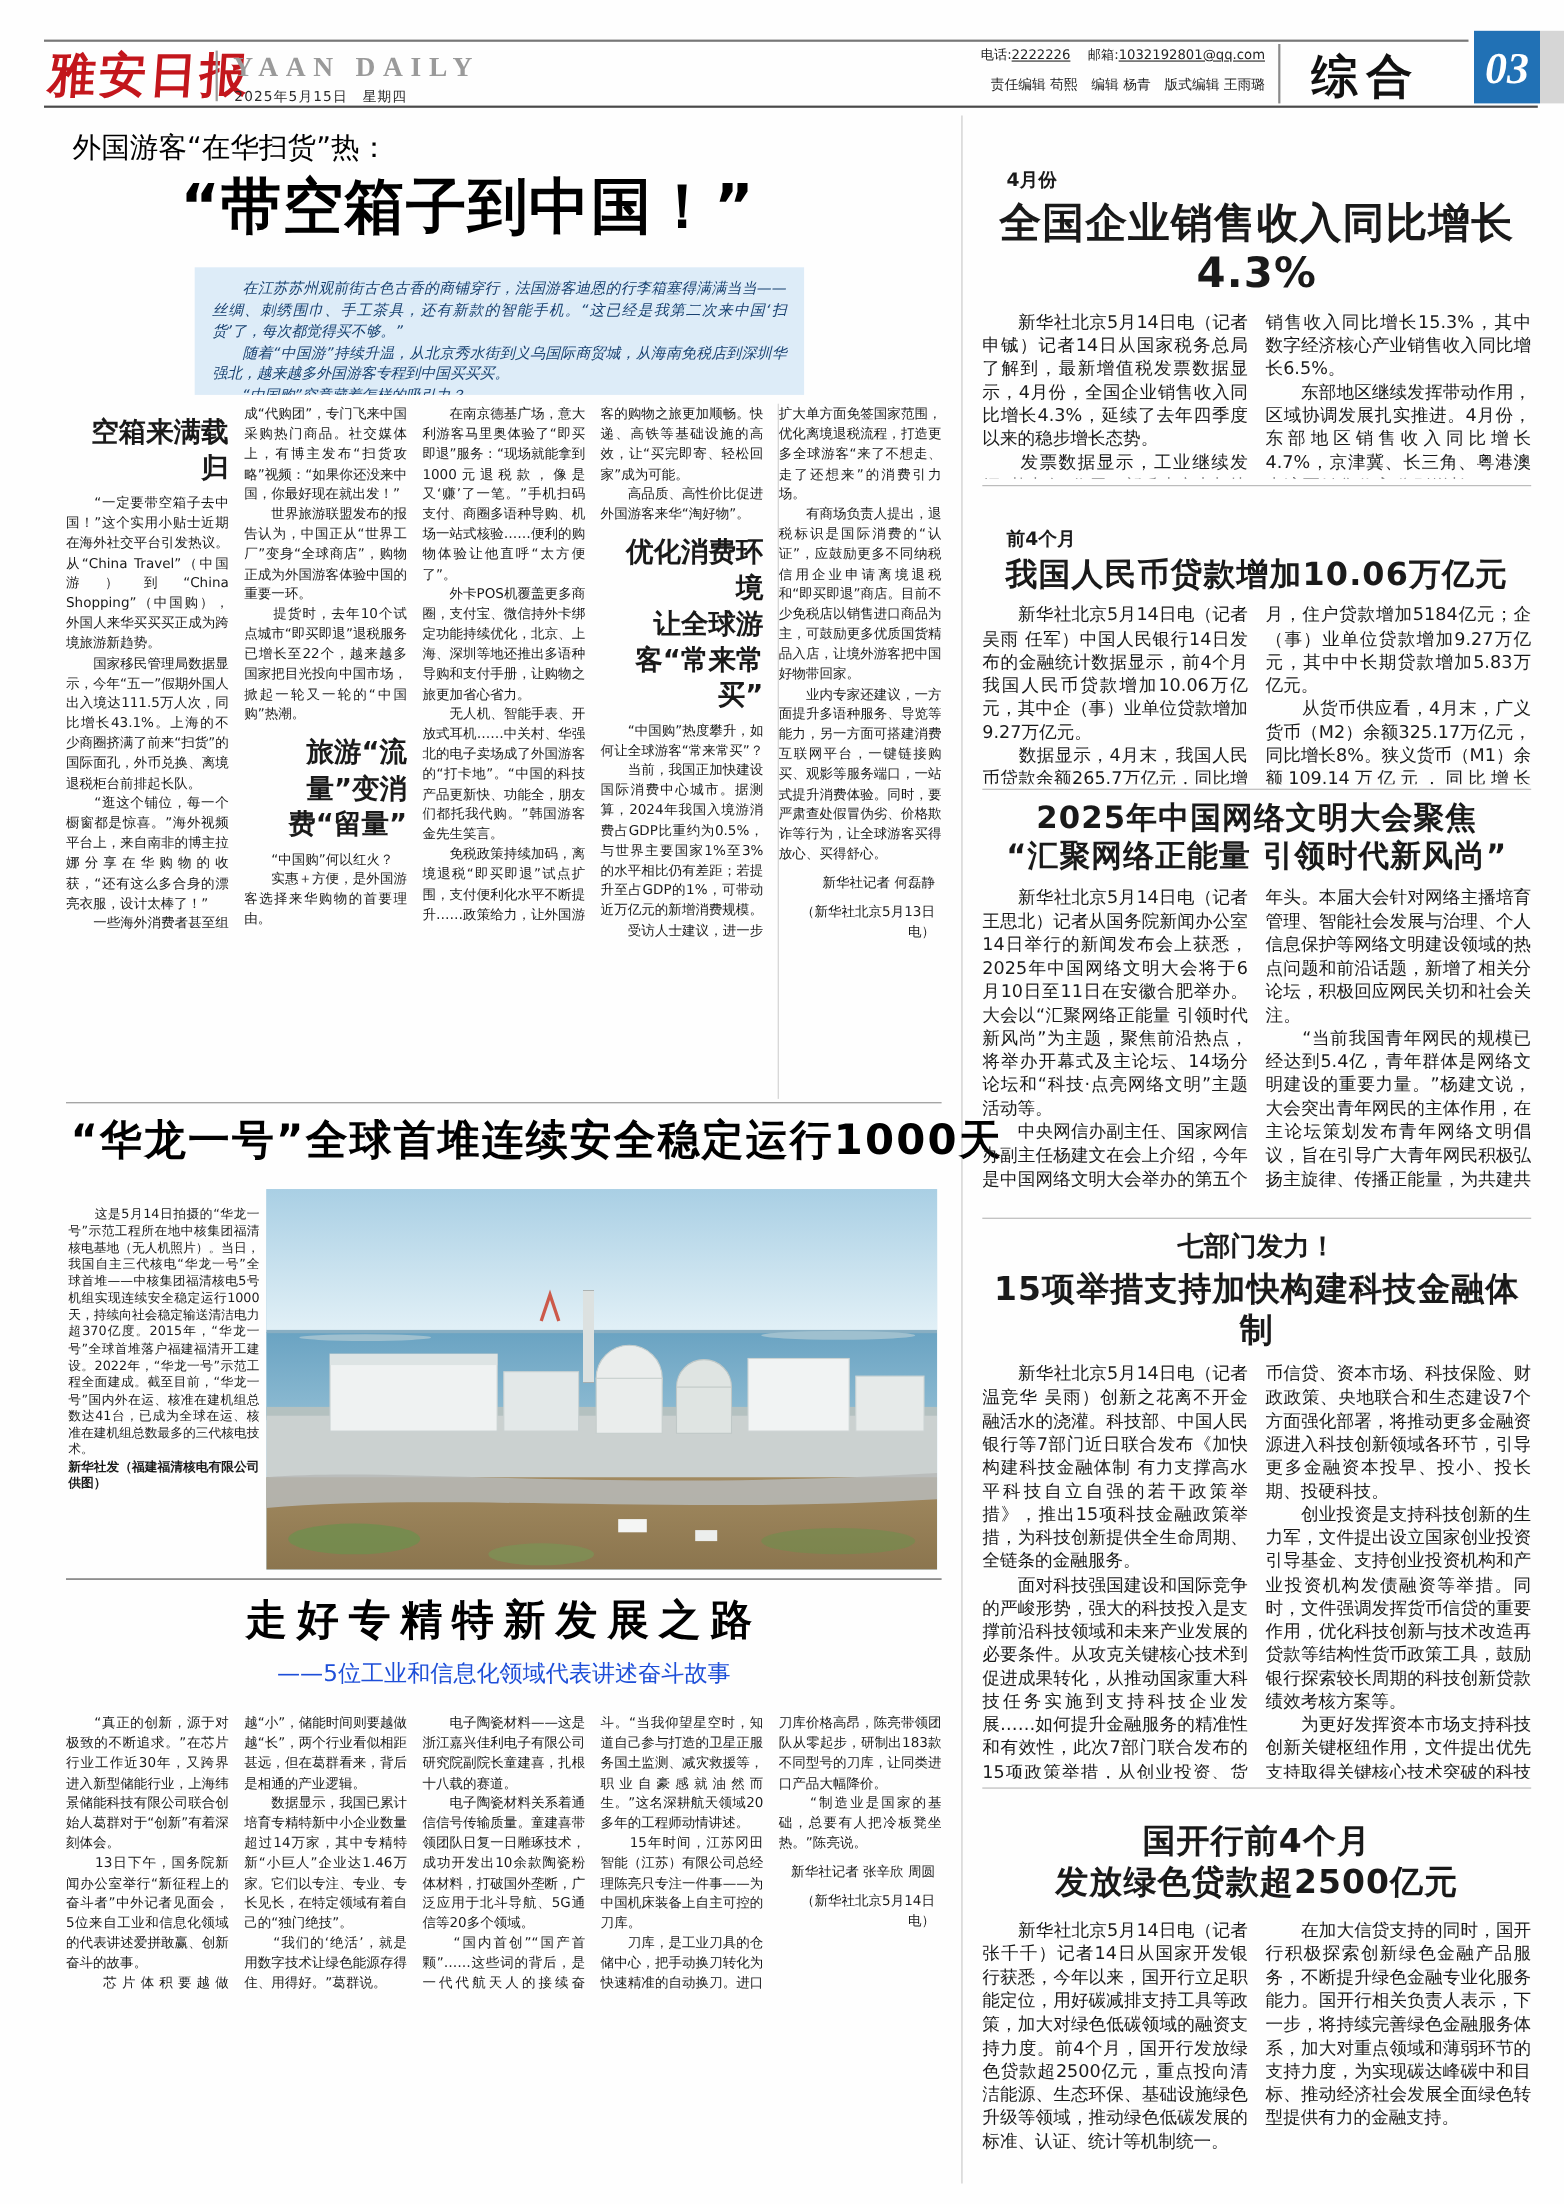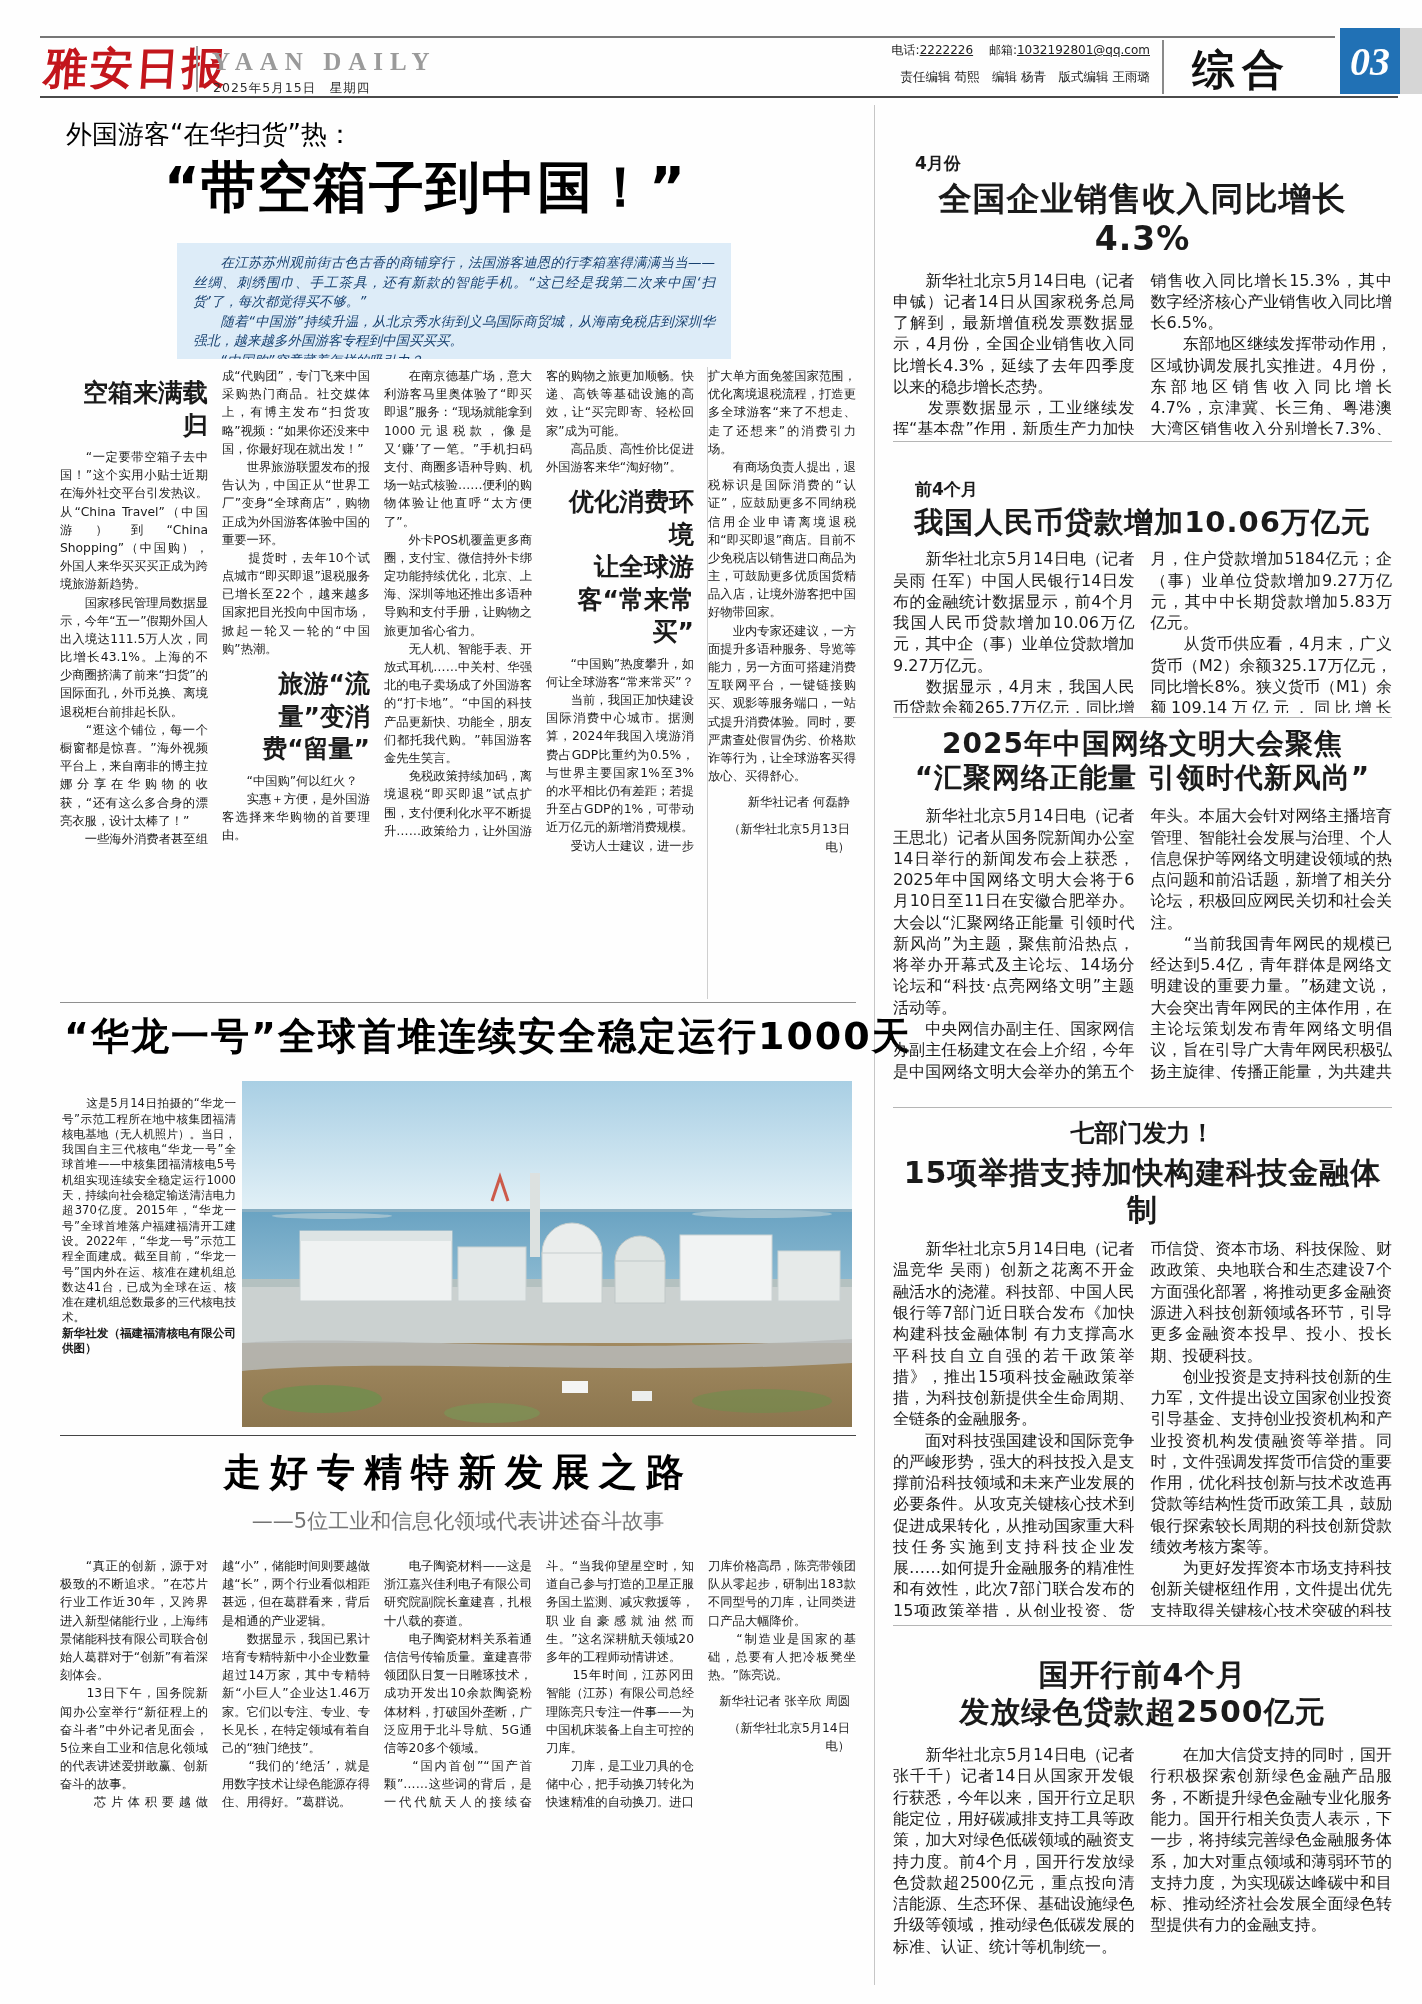--- a/index.html
+++ b/index.html
@@ -41,21 +41,21 @@
   .sig{text-align:right;padding-right:6px;margin-top:8px;font-size:12.3px;}
   .lb-rule1{position:absolute;left:0;top:897px;width:796px;height:1px;background:#8f8f8f;}
   .photo-head{position:absolute;left:4px;top:906px;width:792px;font-size:38px;font-weight:bold;
         letter-spacing:2px;color:#000;white-space:nowrap;}
   .caption{position:absolute;left:2px;top:976px;width:174px;height:346px;font-size:11.6px;
         line-height:1.32;text-align:justify;white-space:pre-line;overflow:hidden;}
   .photo-frame{position:absolute;left:182px;top:976px;width:610px;height:346px;background:#bcd9e8;overflow:hidden;}
   .lb-rule2{position:absolute;left:0;top:1330px;width:796px;height:1px;background:#444;}
   .model-head{position:absolute;left:0;top:1342px;width:796px;text-align:center;
         font-size:38px;font-weight:bold;letter-spacing:9px;color:#000;}
-  .model-sub{position:absolute;left:0;top:1402px;width:796px;text-align:center;font-size:21px;color:#737373;}
+  .model-sub{position:absolute;left:0;top:1402px;width:796px;text-align:center;font-size:21px;color:#1d4ed8;}
   .model-body{position:absolute;left:0;top:1452px;width:796px;height:424px;}
   .shop-colrule{position:absolute;left:647px;top:262px;width:1px;height:632px;background:#cfcfcf;}
 
   
   #right-band{position:absolute;left:893px;top:105px;width:499px;height:1882px;}
   .r-art{position:absolute;left:0;width:499px;overflow:hidden;}
   .r-kicker-left{font-size:17px;font-weight:600;padding-left:22px;margin-bottom:4px;margin-top:29px;}
   .r-kicker-center{font-size:24px;font-weight:bold;text-align:center;margin-bottom:6px;}
   .r-headline{font-size:28px;font-weight:bold;text-align:center;letter-spacing:1px;line-height:1.22;}
   .cols2{column-count:2;column-gap:16px;font-size:16px;line-height:1.33;overflow:hidden;margin-top:10px;}
@@ -193,21 +193,21 @@
 　　“制造业是国家的基础，总要有人把冷板凳坐热。”陈亮说。</div>
       <div class="sig">新华社记者 张辛欣 周圆</div>
       <div class="sig">（新华社北京5月14日电）</div>
     </div>
   </div>
 
   <div id="right-band">
 
     <div class="r-art" style="top:18px;height:312px;">
       <div class="r-kicker-left">4月份</div>
-      <div class="r-headline" style="font-size:33px;">全国企业销售收入同比增长4.3%</div>
+      <div class="r-headline" style="font-size:38px;">全国企业销售收入同比增长4.3%</div>
       <div class="cols2 body-flow" style="height:238px;">　　新华社北京5月14日电（记者 申铖）记者14日从国家税务总局了解到，最新增值税发票数据显示，4月份，全国企业销售收入同比增长4.3%，延续了去年四季度以来的稳步增长态势。
 　　发票数据显示，工业继续发挥“基本盘”作用，新质生产力加快发展。4月份，工业企业销售收入同比增长3.7%，其中制造业销售收入同比增长4.4%；高技术产业销售收入同比增长15.3%，其中数字经济核心产业销售收入同比增长6.5%。
 　　东部地区继续发挥带动作用，区域协调发展扎实推进。4月份，东部地区销售收入同比增长4.7%，京津冀、长三角、粤港澳大湾区销售收入分别增长7.3%、6.6%和5.4%，增速明显快于全国平均水平。</div>
     </div>
     <div class="r-sep" style="top:336px;"></div>
 
     <div class="r-art" style="top:344px;height:264px;">
       <div class="r-kicker-left">前4个月</div>
       <div class="r-headline" style="font-size:29px;">我国人民币贷款增加10.06万亿元</div>
       <div class="cols2 body-flow" style="height:196px;margin-top:8px;">　　新华社北京5月14日电（记者 吴雨 任军）中国人民银行14日发布的金融统计数据显示，前4个月我国人民币贷款增加10.06万亿元，其中企（事）业单位贷款增加9.27万亿元。

